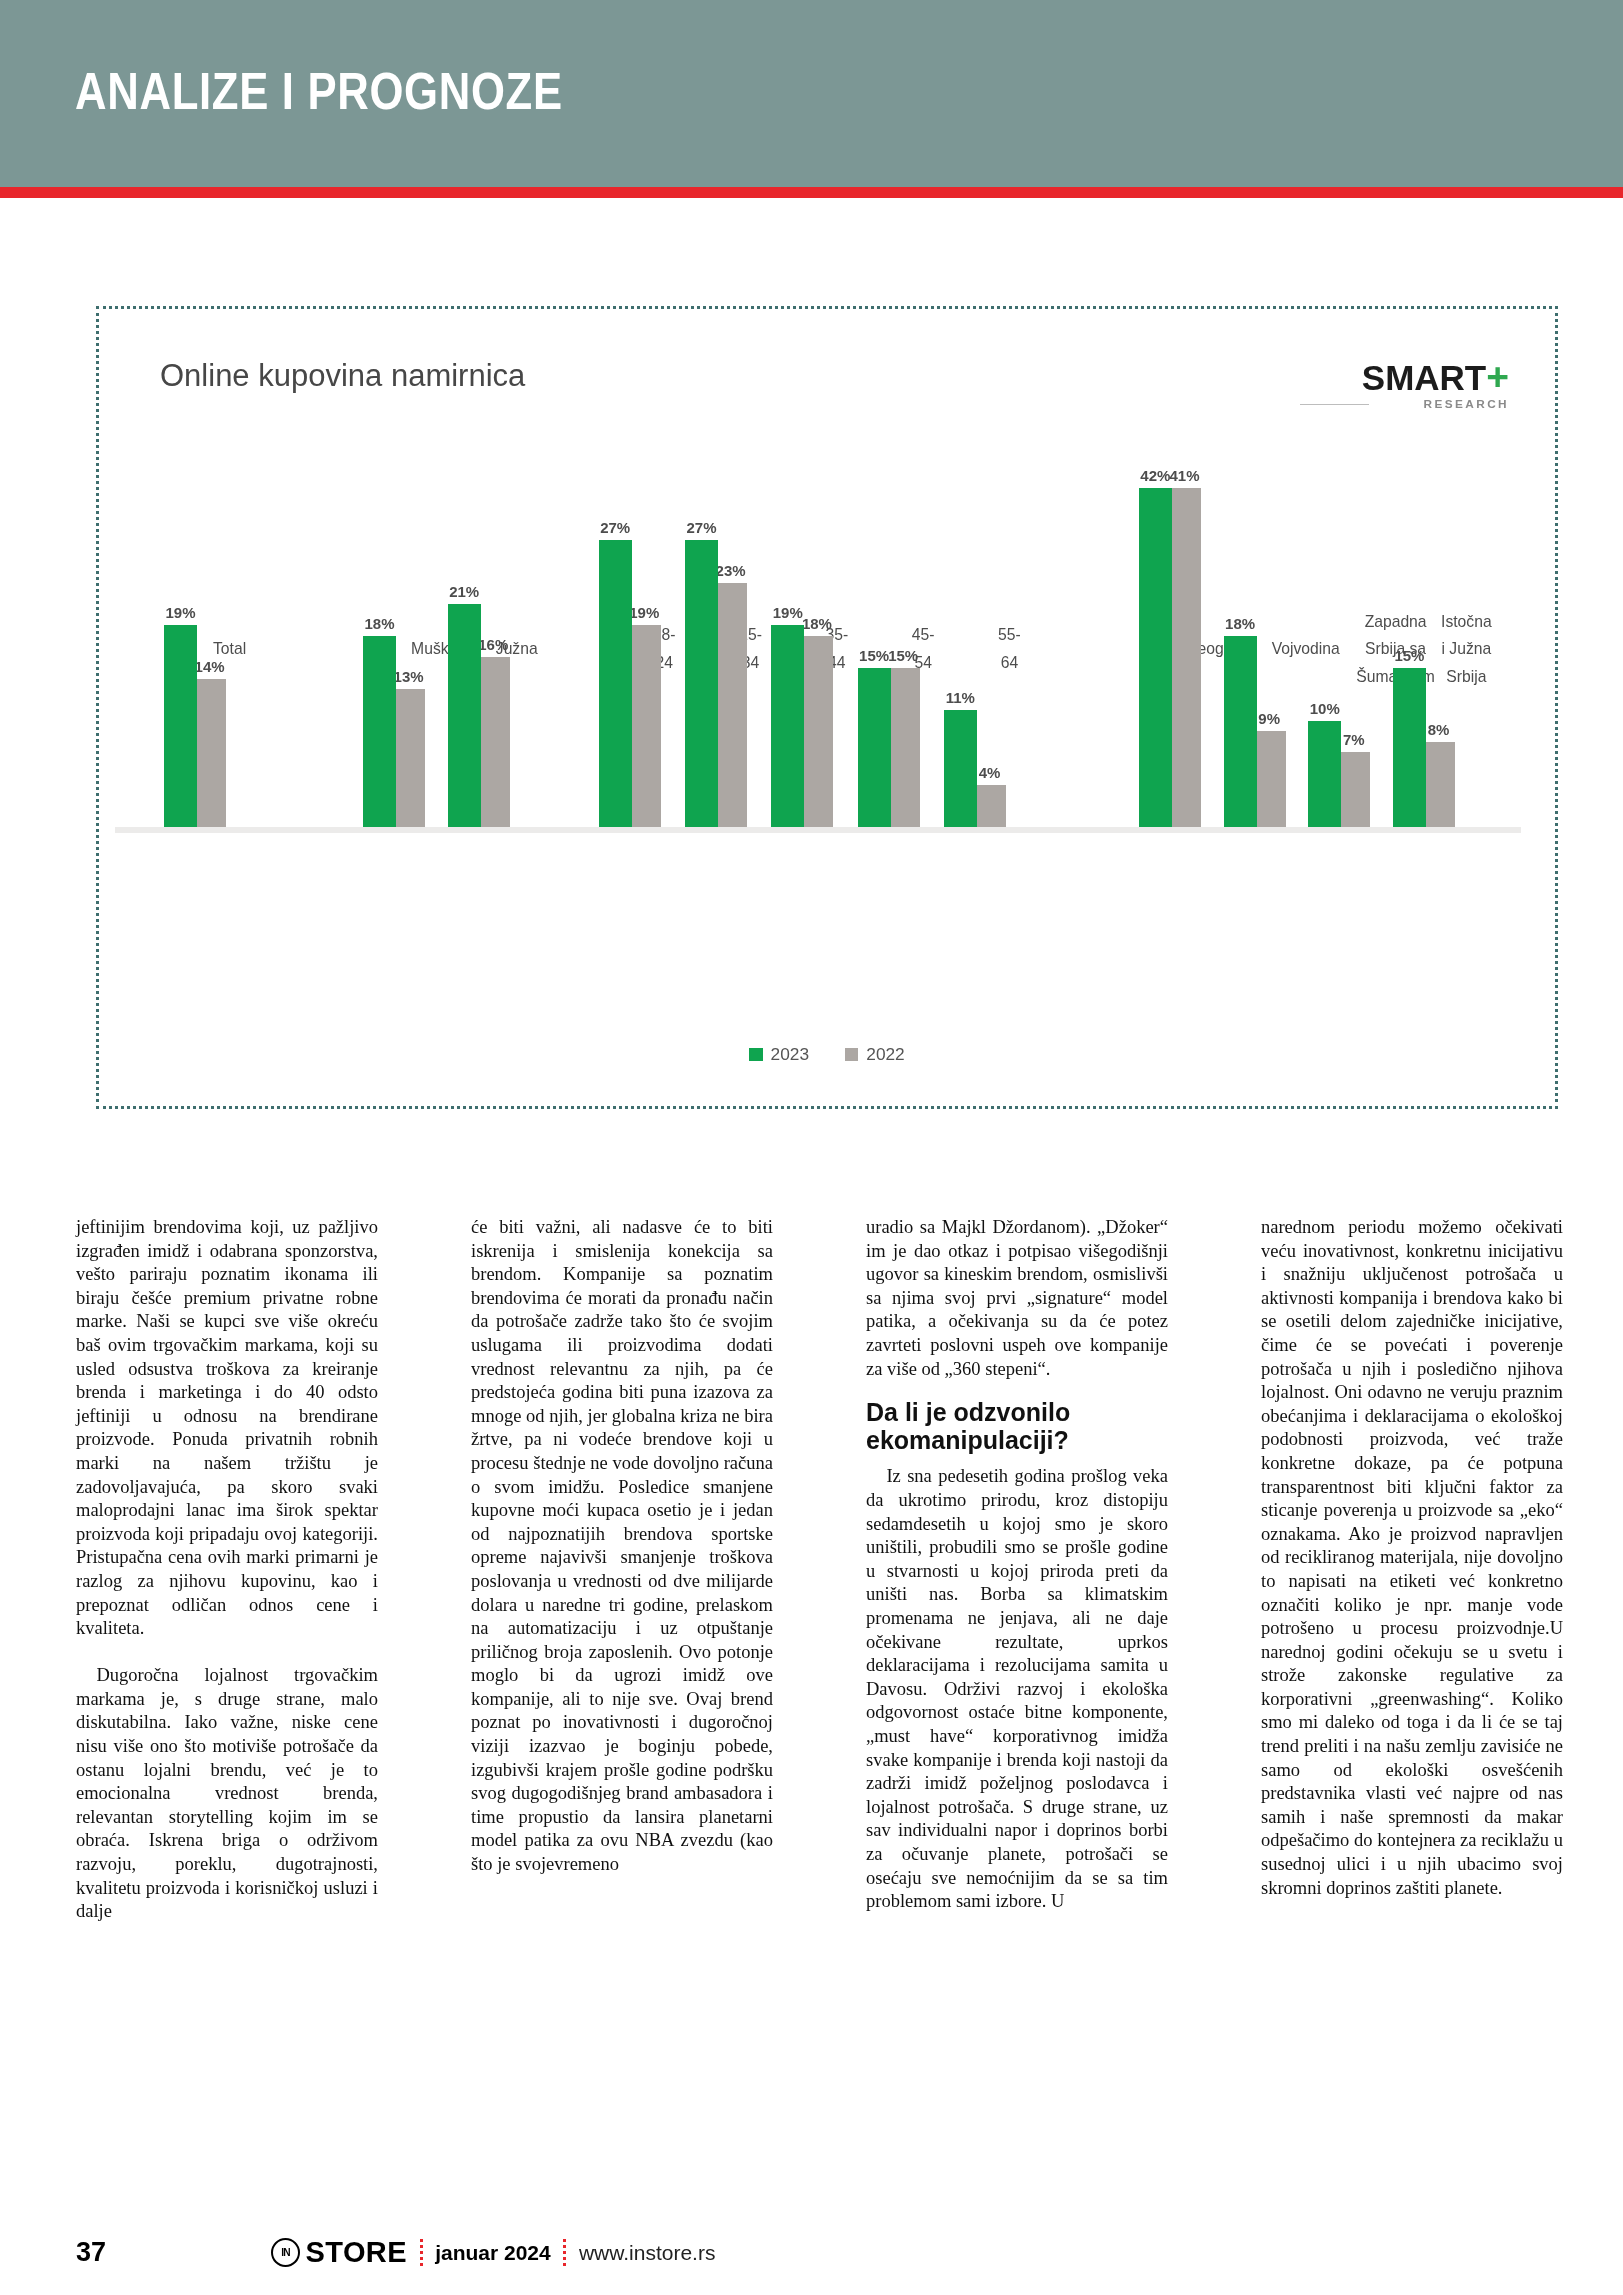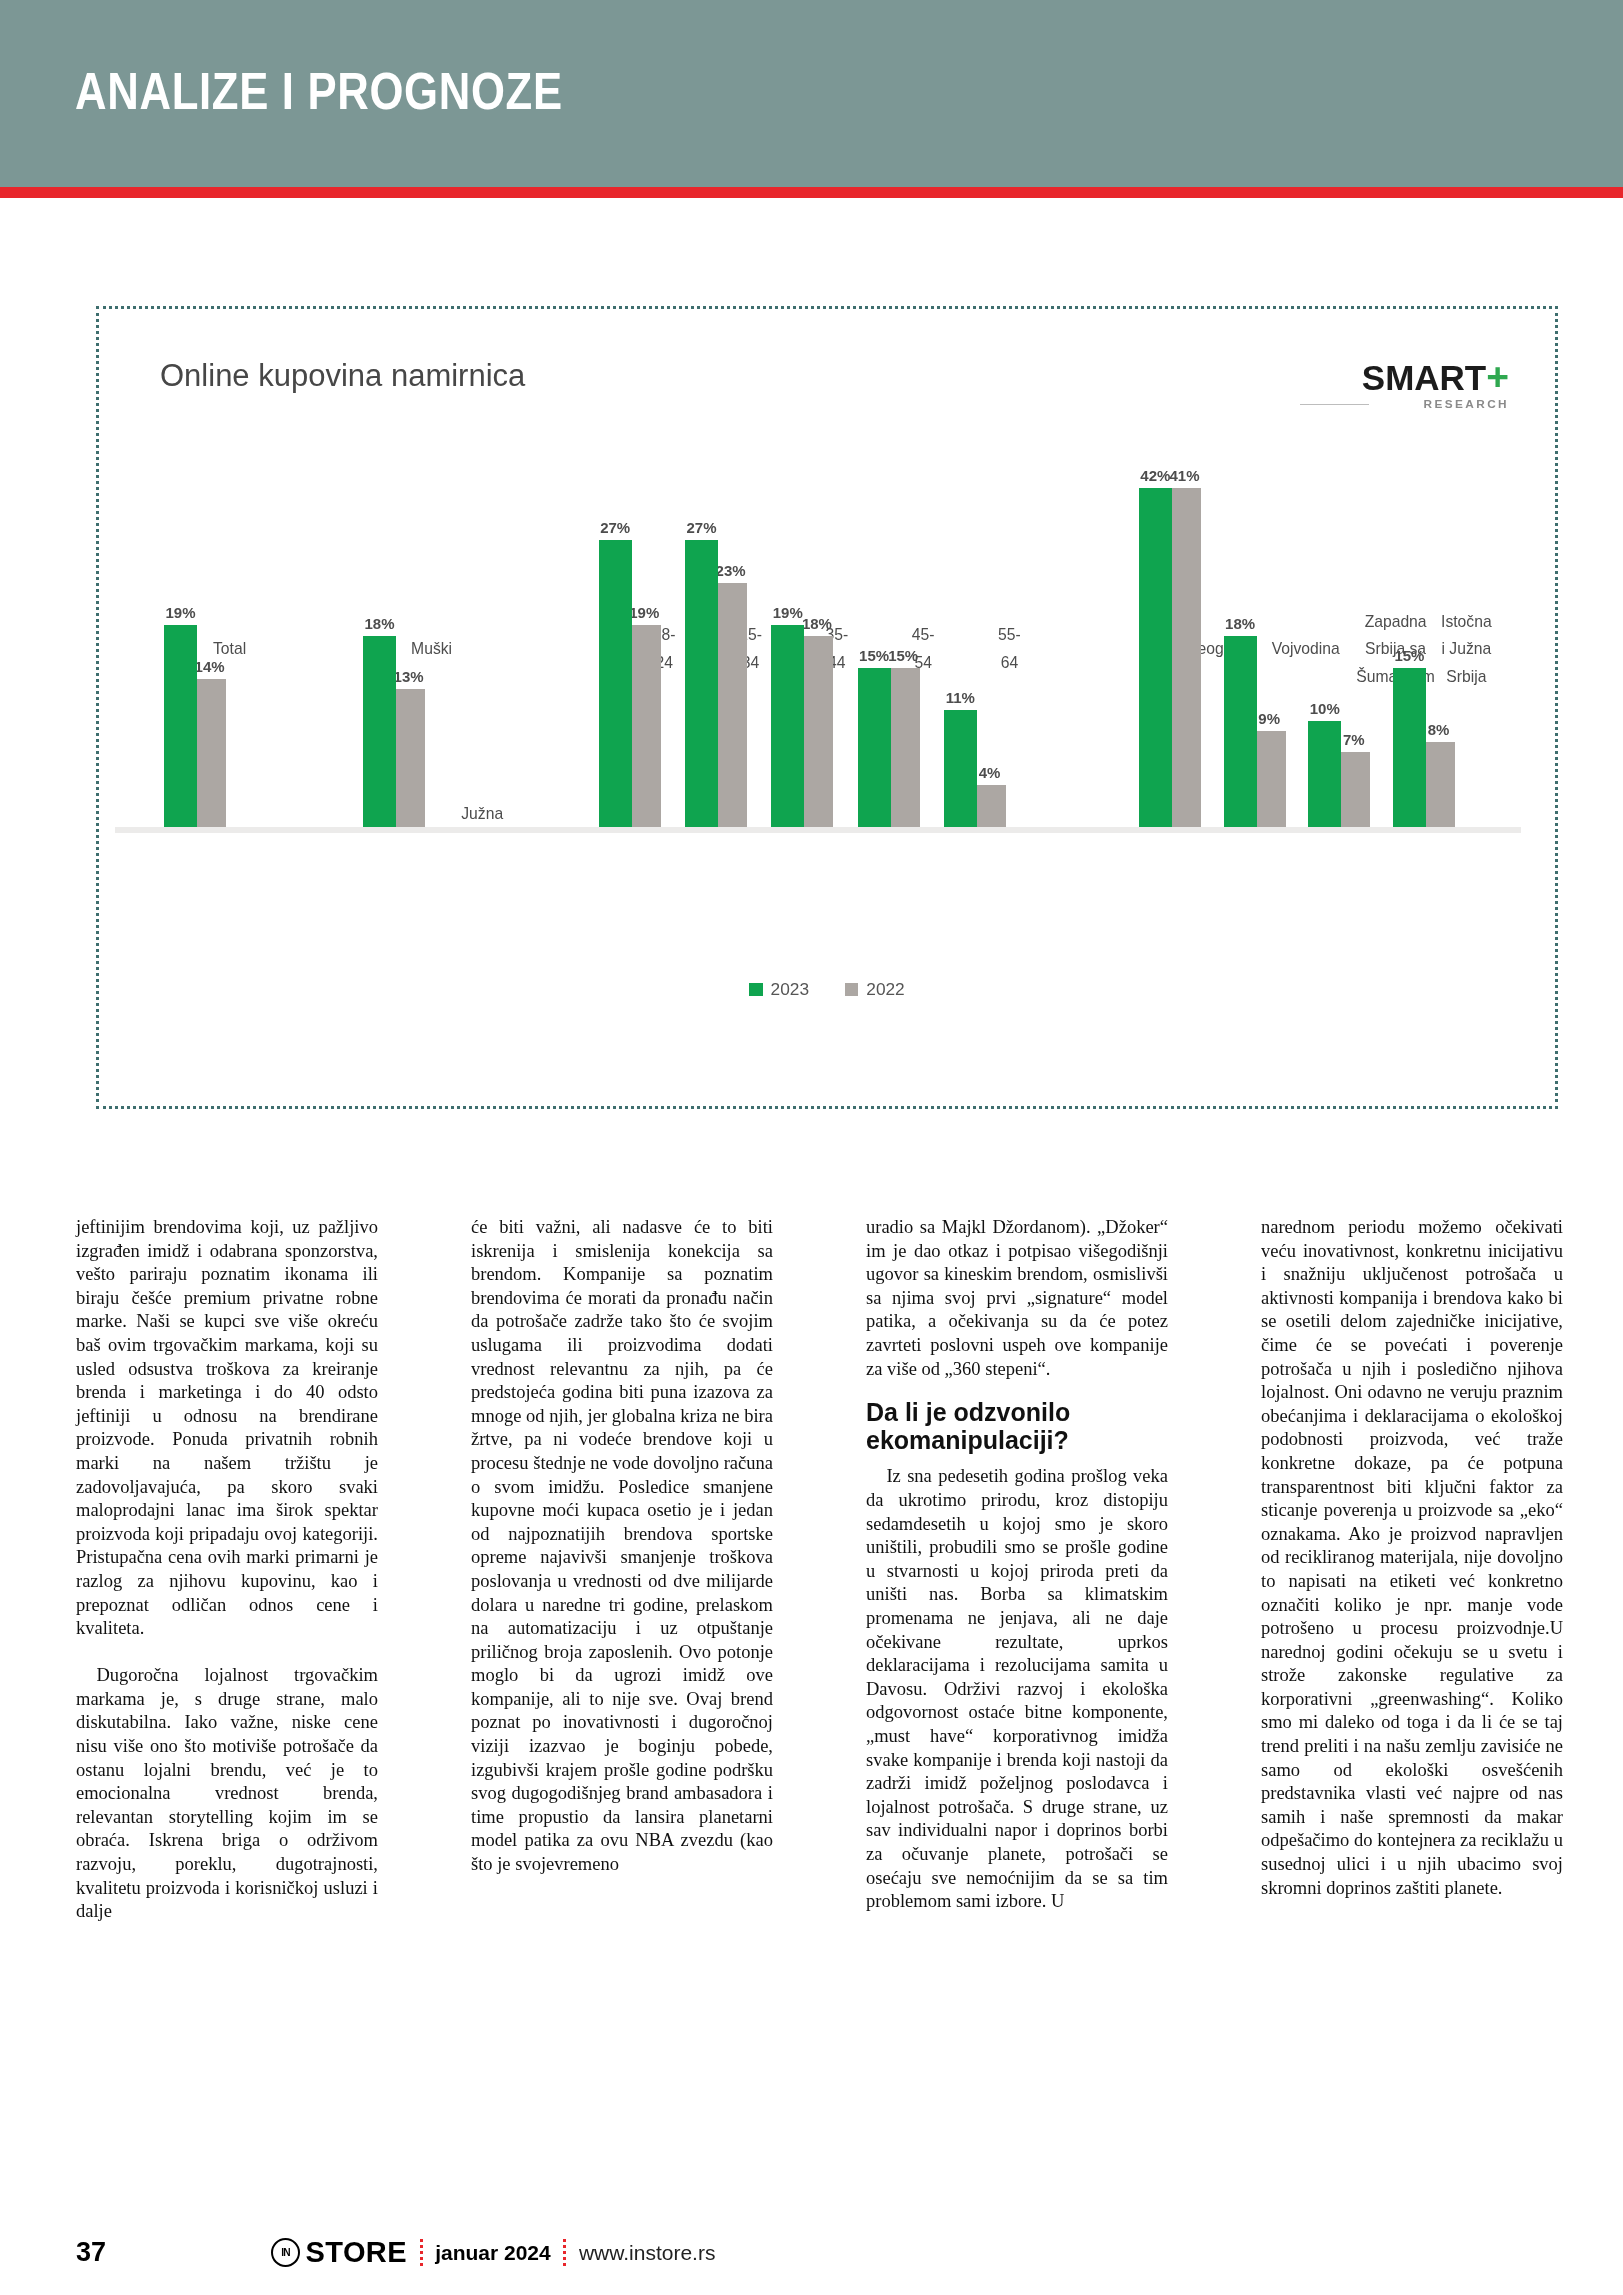--- a/index.html
+++ b/index.html
@@ -29,21 +29,21 @@
   .bars{display:flex;align-items:flex-end;height:369px;}
   .barwrap{display:flex;flex-direction:column;justify-content:flex-end;align-items:center;width:33px;}
   .barwrap.b2022{margin-left:-3.9px;}
   .bar{width:33px;}
   .bar.g{background:#0FA44F;position:relative;z-index:2;}
   .bar.s{background:#ACA7A3;position:relative;z-index:1;}
   .dlabel{font-size:15px;font-weight:700;color:#4D4D4D;margin-bottom:3.9px;white-space:nowrap;}
   .baseline{position:absolute;left:15.7px;top:518px;width:1406px;height:5.5px;background:#ECEBEA;}
   .tick{width:97px;margin:12.6px -14px 0;text-align:center;font-size:15.7px;color:#4D4D4D;line-height:1.75;}
 
-  .legend{position:absolute;left:0;top:670px;width:100%;display:flex;justify-content:center;gap:36px;}
+  .legend{position:absolute;left:0;top:735px;width:100%;display:flex;justify-content:center;gap:36px;}
   .legend-item{display:flex;align-items:center;gap:7.9px;font-size:17.3px;color:#555555;}
   .swatch{width:13.4px;height:13.4px;display:inline-block;}
 
   
   .article{position:absolute;left:76px;top:1216px;width:1487px;height:997px;
            display:flex;gap:93px;}
   .col{flex:1 1 0;font-family:"Liberation Serif",serif;font-size:18.5px;line-height:23.6px;
        color:#111111;text-align:justify;}
   .col p{margin:0;}
   .col p.indent{text-indent:20.4px;}
@@ -106,20 +106,30 @@
               <div class="bar g" style="height: 191px;"></div>
             </div>
             <div class="barwrap b2022">
               <div class="dlabel">13%</div>
               <div class="bar s" style="height: 138px;"></div>
             </div>
           </div>
           <div class="tick">Muški</div>
         </div>
         <div class="group" style="margin-left: 15.7px;">
+          <div class="bars">
+            <div class="barwrap b2023">
+              <div class="dlabel">21%</div>
+              <div class="bar g" style="height: 223px;"></div>
+            </div>
+            <div class="barwrap b2022">
+              <div class="dlabel">16%</div>
+              <div class="bar s" style="height: 170px;"></div>
+            </div>
+          </div>
           <div class="tick">Južna</div>
         </div>
         <div class="group" style="margin-left: 82px;">
           <div class="bars">
             <div class="barwrap b2023">
               <div class="dlabel">27%</div>
               <div class="bar g" style="height: 287px;"></div>
             </div>
             <div class="barwrap b2022">
               <div class="dlabel">19%</div>

